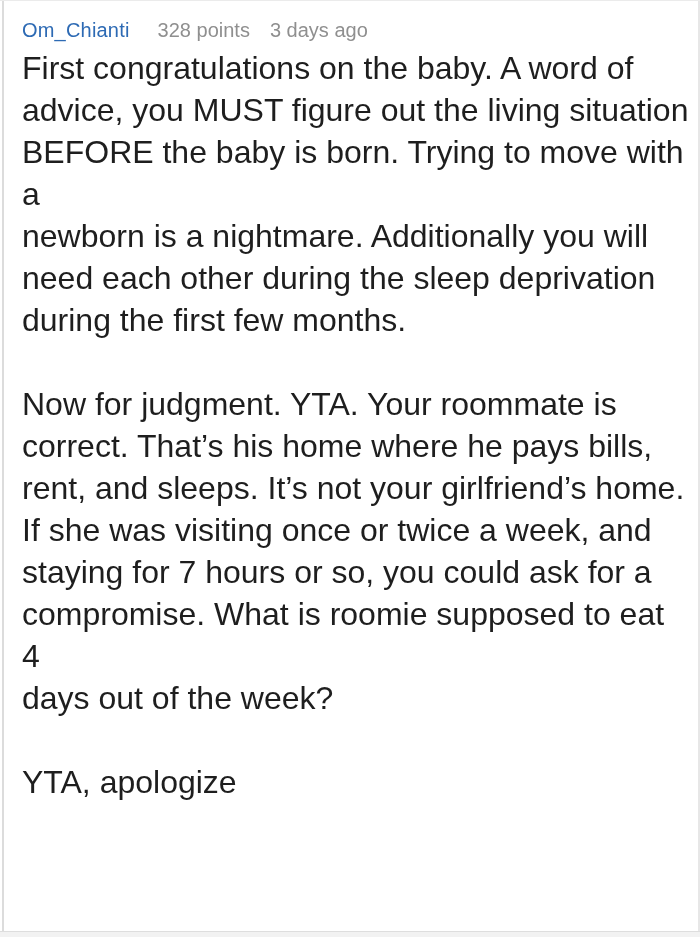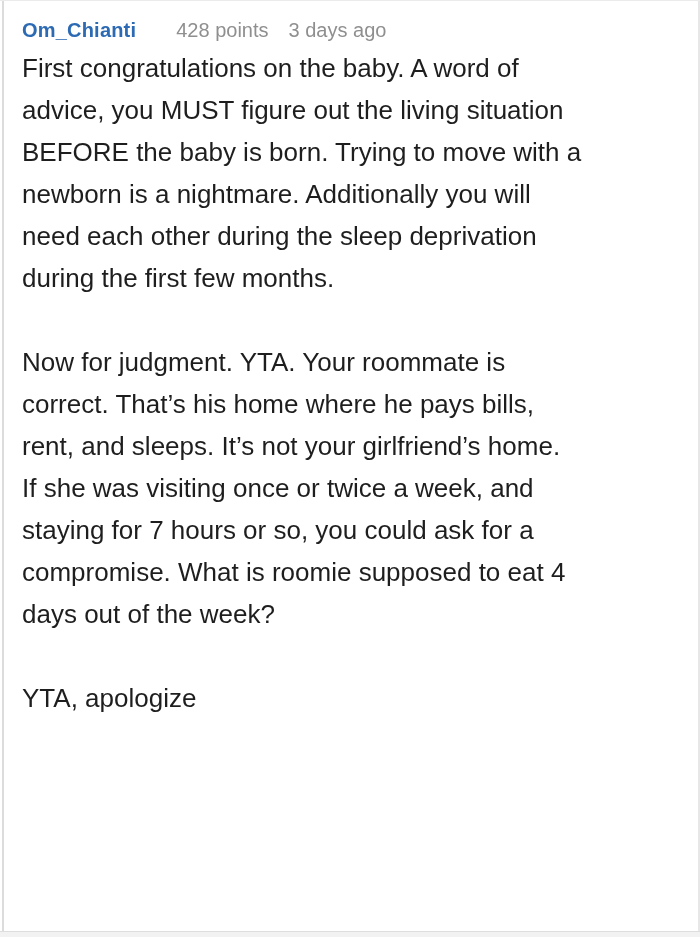--- a/index.html
+++ b/index.html
@@ -44,36 +44,36 @@
   }
 
   .comment-header {
     display: flex;
     align-items: baseline;
     font-size: 20px;
     line-height: 26px;
   }
 
   .author {
-    font-weight: bold;
+    font-weight: normal;
     color: var(--color-username_blue, #2d6ab4);
-    margin-right: 40px;
+    margin-right: 28px;
     letter-spacing: 0.2px;
     text-decoration: none;
     cursor: pointer;
   }
 
   .meta {
     color: var(--color-meta_gray, #8f8f8f);
     margin-right: 20px;
   }
 
   .comment-body {
     margin-top: 4px;
-    font-size: 26px;
+    font-size: 32px;
     line-height: 42px;
     color: var(--color-body_text, #1e1e1e);
   }
 
   .comment-body p {
     margin: 0 0 42px 0;
     white-space: pre-line;
   }
 
   .comment-body p:last-child {
@@ -96,21 +96,21 @@
 
 <div class="comment-card">
 
   <div class="thread-line"></div>
   <div class="right-edge"></div>
 
   <div class="content">
 
     <div class="comment-header">
       <span class="author">Om_Chianti</span>
-      <span class="meta">428 points</span>
+      <span class="meta">328 points</span>
       <span class="meta">3 days ago</span>
     </div>
 
     <div class="comment-body">
       <p>First congratulations on the baby. A word of
 advice, you MUST figure out the living situation
 BEFORE the baby is born. Trying to move with a
 newborn is a nightmare. Additionally you will
 need each other during the sleep deprivation
 during the first few months.</p>

